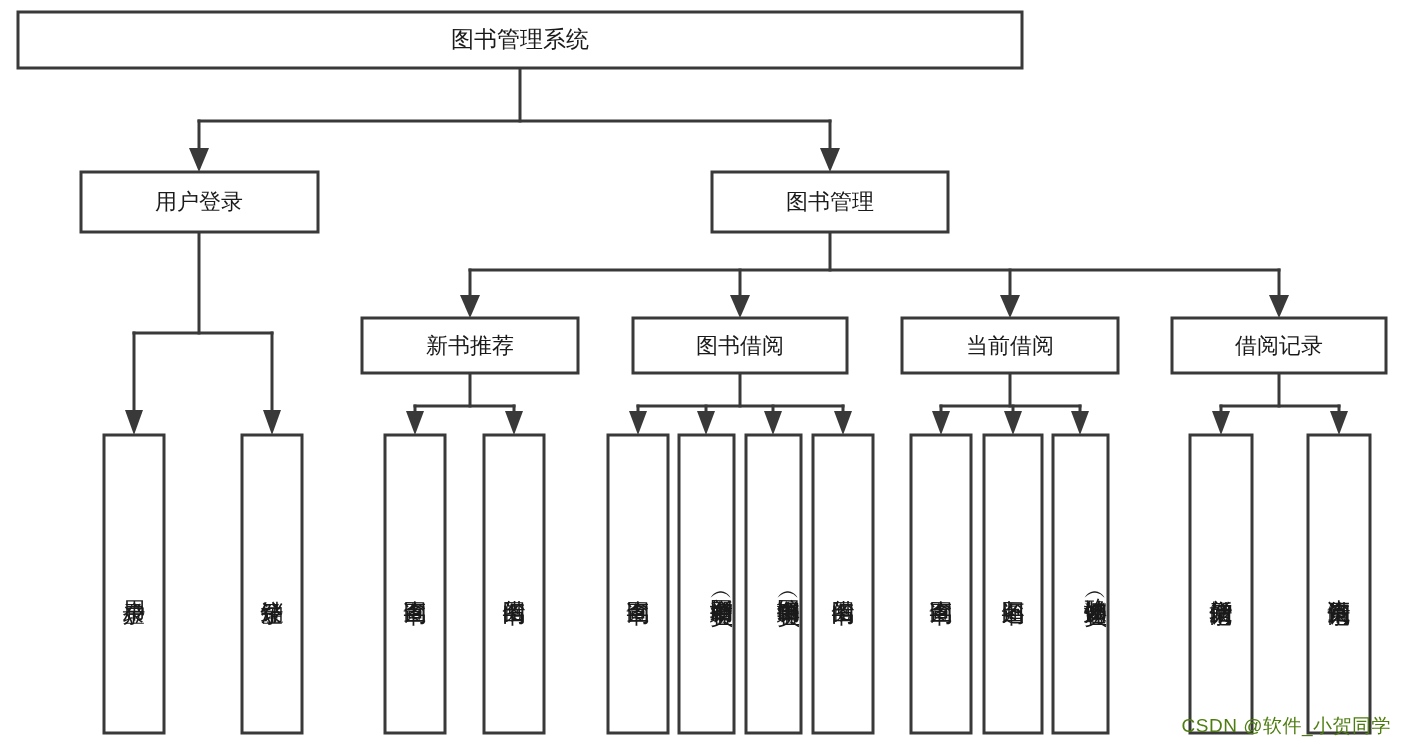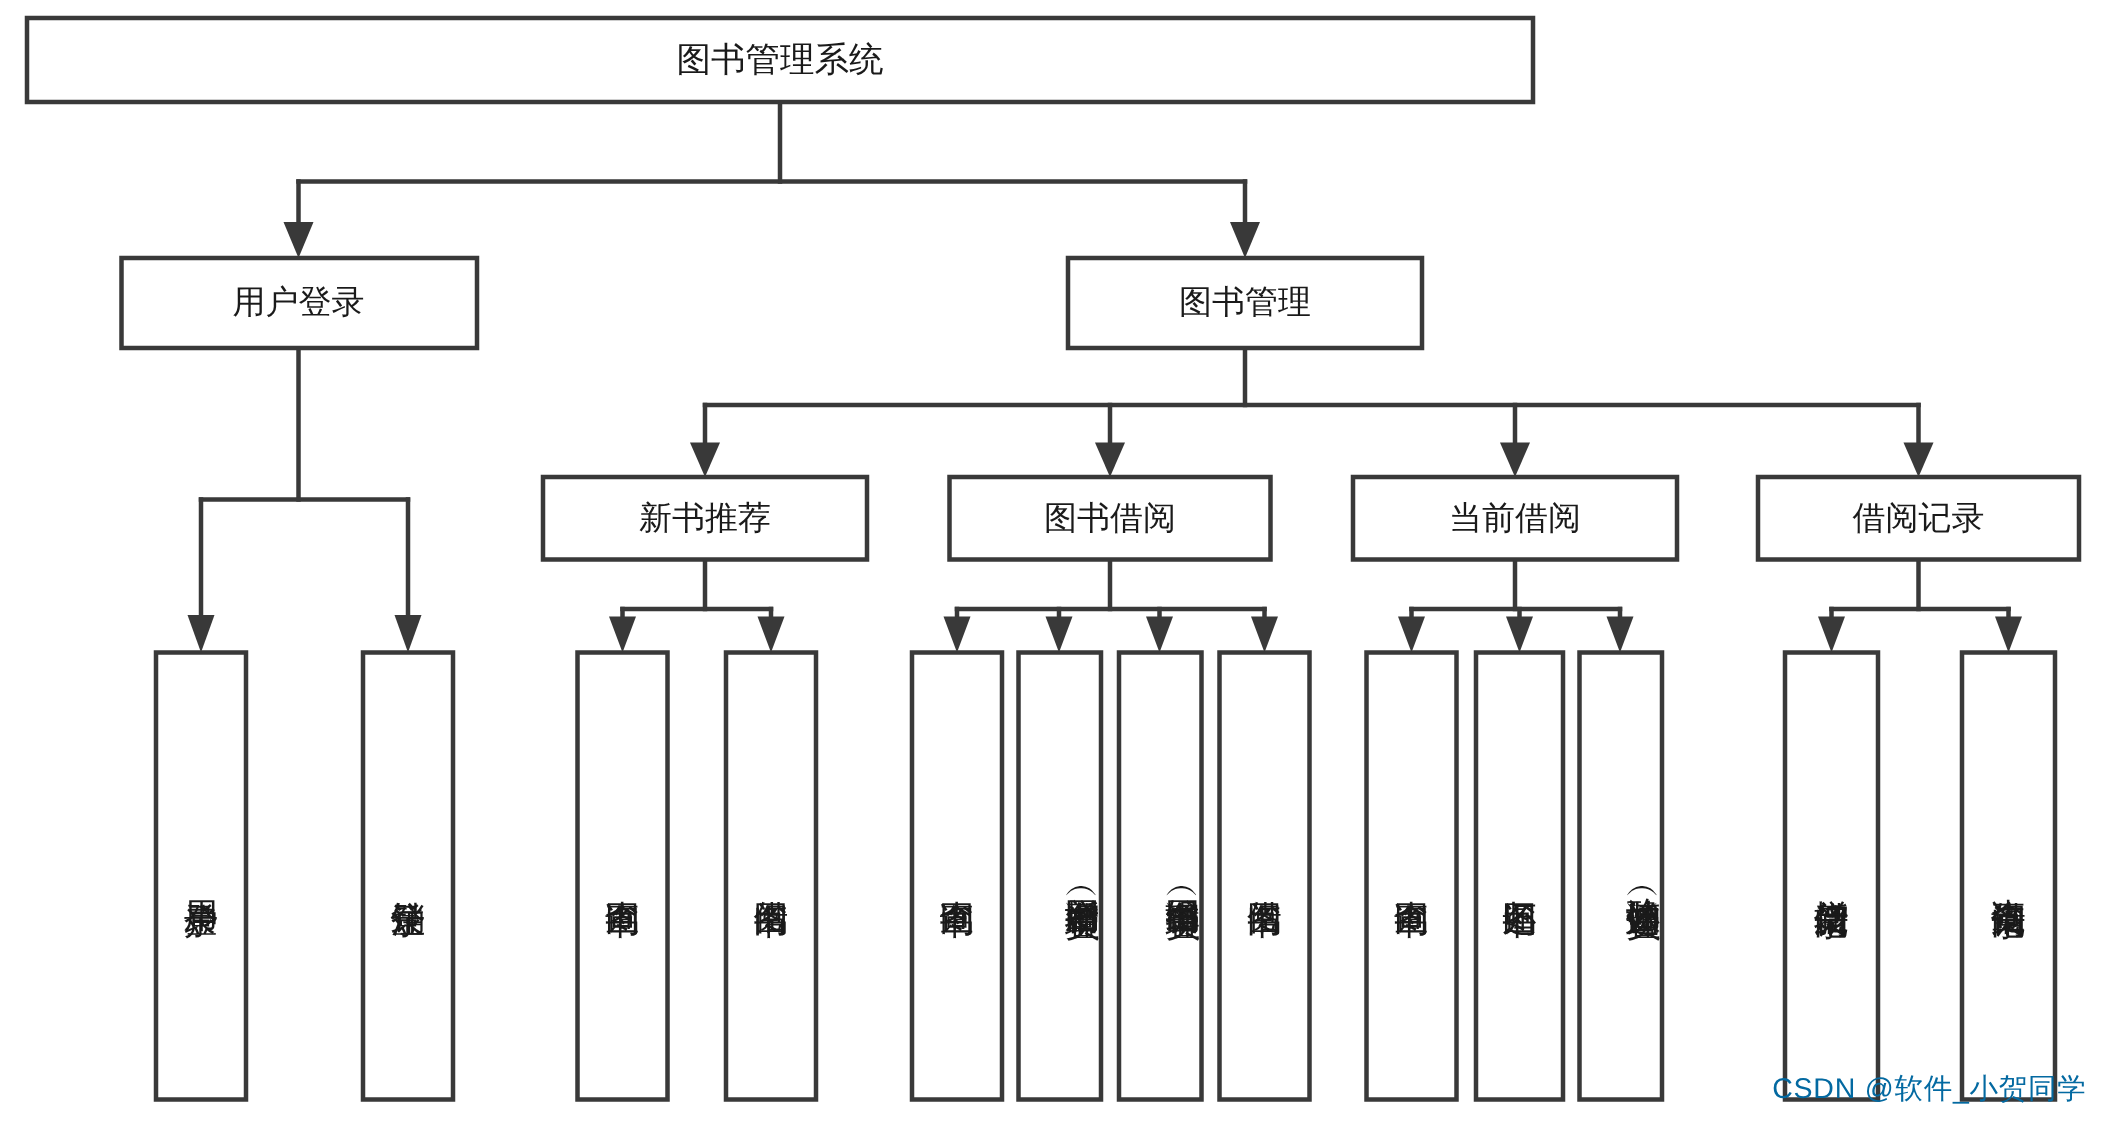--- a/index.html
+++ b/index.html
@@ -69,21 +69,21 @@
     justify-content: center;
     white-space: nowrap;
     pointer-events: none;
   }
   .watermark {
     position: absolute;
     right: 14px;
     bottom: 8px;
     font-family: "Liberation Sans", "DejaVu Sans", sans-serif;
     font-size: 19px;
-    color: #0369a1;
+    color: #4d7c0f;
     letter-spacing: 0.5px;
     user-select: none;
   }
 </style>
 </head>
 <body>
 
 <div id="diagram-root">
 
   <svg class="diagram-canvas" viewBox="0 0 1405 747">

